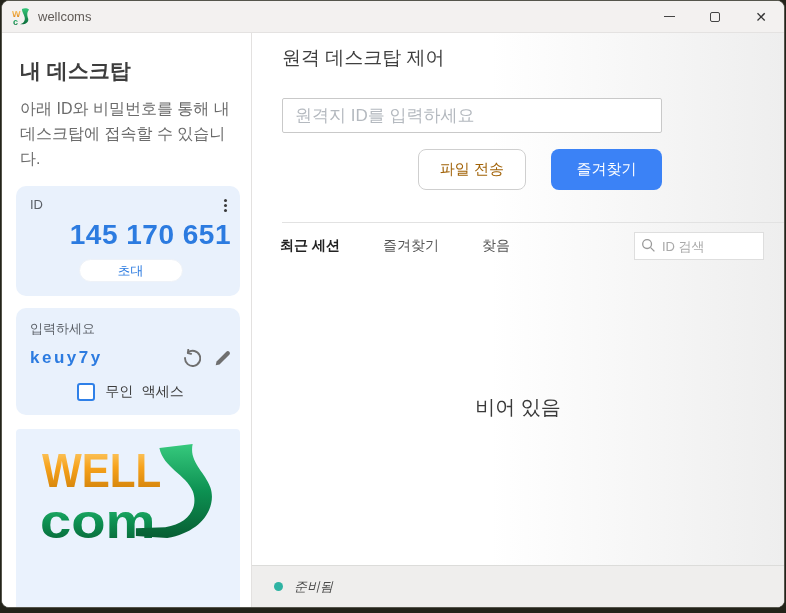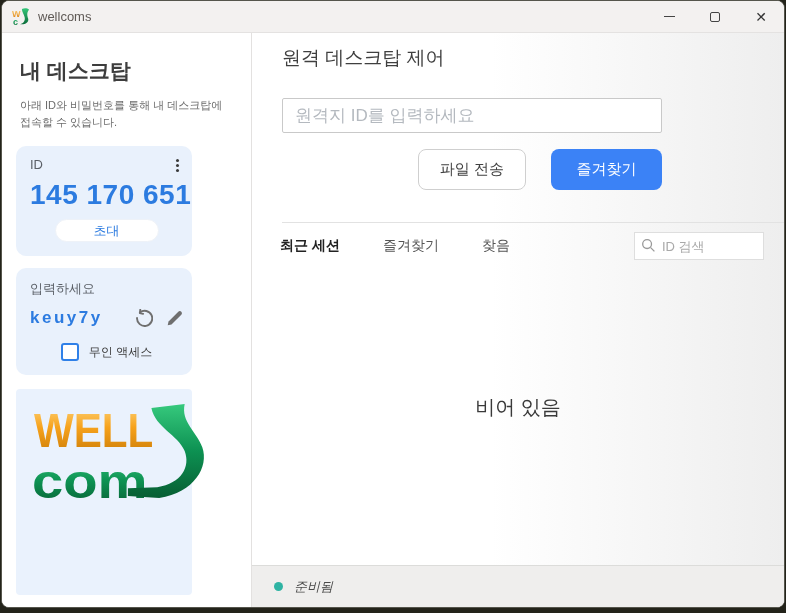--- a/index.html
+++ b/index.html
@@ -31,61 +31,61 @@
   .sidebar{
     width:250px; flex:0 0 250px; background:#ffffff; border-right:1px solid #e3e1e0;
     padding:14px 12px 0 18px; overflow:hidden;
   }
   .main{
     flex:1; display:flex; flex-direction:column; min-width:0;
     background:linear-gradient(90deg,#ffffff 45%,#eeeeee 100%);
   }
   
   .sb-heading{ font-size:21px; font-weight:600; color:#3d3d3d; margin-top:10px; }
-  .sb-desc{ font-size:11px; color:#6b6b6b; line-height:1.55; margin-top:12px; width:210px; }
+  .sb-desc{ font-size:16px; color:#6b6b6b; line-height:1.55; margin-top:12px; width:210px; }
   .card{
     background:#e9f1fc; border-radius:10px; padding:11px 9px 12px 14px;
-    width:176px; margin-left:-4px;
+    width:224px; margin-left:-4px;
   }
   .id-card{ margin-top:15px; }
   .card-label-row{ display:flex; align-items:flex-start; }
   .card-label{ font-size:13px; color:#5a5f66; }
   .kebab{ margin-left:auto; display:flex; flex-direction:column; gap:2px; padding:2px 4px; cursor:pointer; }
   .kebab i{ width:3px; height:3px; border-radius:50%; background:#3a3a3a; display:block; }
-  .id-number{ font-size:28px; font-weight:700; color:#2c7be0; letter-spacing:0.5px; margin-top:5px; white-space:nowrap; }
+  .id-number{ font-size:28px; font-weight:700; color:#2c7be0; letter-spacing:0.5px; margin-top:5px; white-space:nowrap;text-align:right; }
   .invite-btn{
     display:block; margin:8px auto 2px auto; width:104px; height:23px;
     background:#fff; border:1px solid #eef2f8; border-radius:12px;
     color:#2c7be0; font-size:13px; line-height:21px; text-align:center; cursor:pointer;
     font-family:inherit;
   }
   .pw-card{ margin-top:12px; }
   .pw-row{ display:flex; align-items:flex-end; margin-top:10px; }
   .pw-value{ font-size:17px; font-weight:700; color:#2c7be0; letter-spacing:2.5px; }
   .pw-icons{ margin-left:auto; display:flex; align-items:center; gap:13px; }
   .icon-btn{ background:none; border:none; padding:0; cursor:pointer; display:flex; align-items:center; }
   .unattended-row{ display:flex; align-items:center; justify-content:center; gap:10px; margin-top:15px; margin-bottom:2px; }
   .unattended-row input[type=checkbox]{
     appearance:none; -webkit-appearance:none; width:18px; height:18px;
     border:2px solid #2f80e8; border-radius:3px; background:#fff; cursor:pointer; margin:0;
   }
-  .unattended-label{ font-size:12px; color:#3c3c3c; }
+  .unattended-label{ font-size:14px; color:#3c3c3c;font-family:Liberation Mono, monospace; }
   .logo-card{ margin-top:14px; height:206px; border-radius:4px; background:#eaf2fd; padding-top:13px; text-align:center; }
   
   .main-top{ padding:12px 0 0 30px; }
   .main-heading{ font-size:19px; font-weight:500; color:#3f3f3f; }
   .remote-id-input{
     display:block; margin-top:27px; width:380px; height:35px;
     border:1px solid #c9c9c9; border-radius:2px; background:#fff;
     font-size:17px; padding:0 12px; color:#333; outline:none; font-family:inherit;
   }
   .remote-id-input::placeholder{ color:#b4b9bf; }
   .btn-row{ width:380px; display:flex; justify-content:flex-end; gap:25px; margin-top:16px; }
   .btn{ height:41px; border-radius:8px; font-size:15px; cursor:pointer; font-family:inherit; }
-  .btn-file{ background:#fff; border:1px solid #cfcfcf; color:#404040; padding:0 21px; }
+  .btn-file{ background:#fff; border:1px solid #cfcfcf; color:#a16207; padding:0 21px; }
   .btn-connect{ background:#3b82f6; border:none; color:#fff; width:111px; }
   .divider{ border-top:1px solid #e2e2e2; margin-top:32px; }
   .tabstrip{ height:46px; flex:0 0 46px; display:flex; align-items:center; padding:0 20px 0 18px; gap:23px; }
   .tab{ font-size:14px; color:#555; padding:6px 10px; cursor:pointer; white-space:nowrap; background:transparent; border:none; font-family:inherit; }
   .tab.active{ background:#ffffff; color:#222; font-weight:700; }
   .search-box{ margin-left:auto; position:relative; }
   .search-input{
     width:130px; height:28px; border:1px solid #dedede; background:#fff;
     padding:0 8px 0 27px; font-size:13px; color:#444; outline:none; font-family:inherit;
   }

